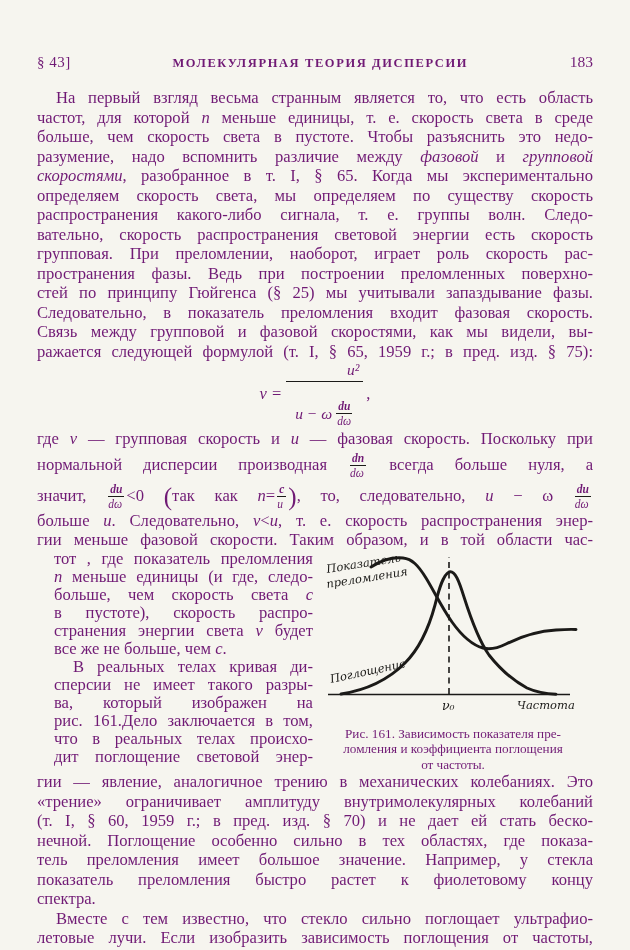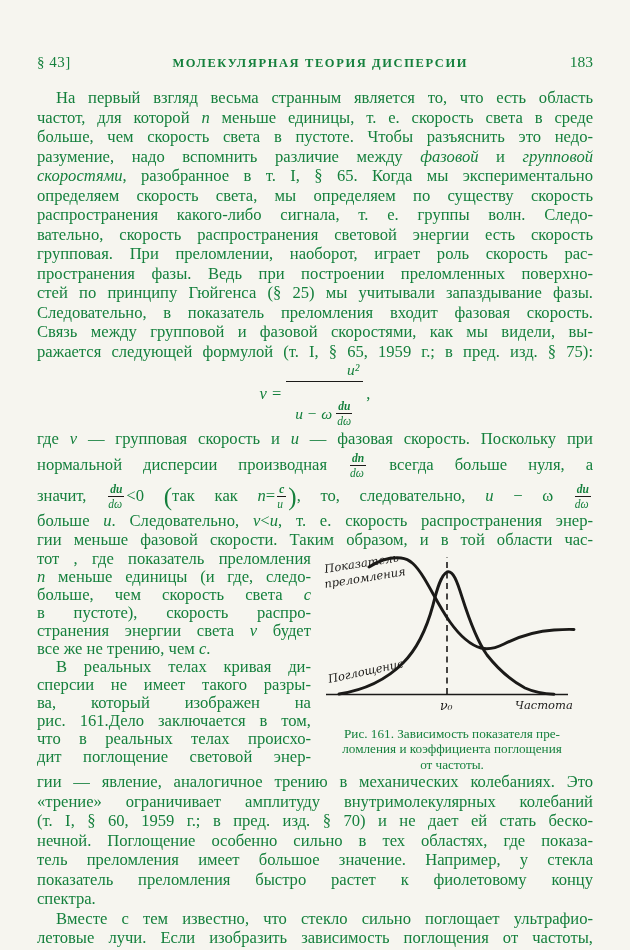--- a/index.html
+++ b/index.html
@@ -2,21 +2,21 @@
 <html lang="ru"><head>
 <meta charset="utf-8">
 <style>
   html,body{margin:0;padding:0;}
   body{background:#e9e8e3;}
   .page{
     position:relative;
     width:630px;height:950px;
     margin:0 auto;
     background:#f6f5ef;
-    color:#15803d;
+    color:#701a75;
     font-family:"Liberation Serif","DejaVu Serif",serif;
     box-sizing:border-box;
     padding:40px 37px 0 37px;
     overflow:hidden;
   }
   
   .phead{
     display:flex;justify-content:space-between;align-items:baseline;
     margin-bottom:17px;
   }
@@ -56,21 +56,21 @@
   .bf-num{font-style:italic;font-size:15.5px;padding:0 4px 2px;}
   .bf-den{
     display:inline-flex;align-items:center;
     border-top:1.3px solid #1b1a18;padding:18px 9px 0 9px;
     font-style:italic;font-size:15.5px;
   }
   .bf-den .frac{margin-left:4px;}
   .trail{margin-left:3px;align-self:center;}
   
   .split{display:flex;}
-  .colL{width:274px;}
+  .colL{width:274px;margin-left:17px;}
   .colL .tl{line-height:18px;}
   .colR{width:282px;margin-left:auto;padding-top:1px;}
   .figsvg{display:block;margin-left:12px;}
   .caption{margin-top:9px;}
   .caption .tl{
     font-size:13.2px;line-height:15.5px;
     text-align:center;text-align-last:center;
   }
   svg text{
     font-family:"DejaVu Serif","Liberation Serif",serif;
@@ -129,21 +129,21 @@
       <div class="tl"><span>гии меньше фазовой скорости. Таким образом, и в той области час-</span></div>
     </div>
 
   <div class="split">
     <div class="colL">
         <div class="tl"><span>тот , где показатель преломления</span></div>
         <div class="tl"><span class="it">n</span><span> меньше единицы (и где, следо-</span></div>
         <div class="tl"><span>больше, чем скорость света </span><span class="it">c</span></div>
         <div class="tl"><span>в пустоте), скорость распро-</span></div>
         <div class="tl"><span>странения энергии света </span><span class="it">v</span><span> будет</span></div>
-        <div class="tl end"><span>все же не трению, чем </span><span class="it">c</span><span>.</span></div>
+        <div class="tl end"><span>все же не больше, чем </span><span class="it">c</span><span>.</span></div>
         <div class="tl indent"><span>В реальных телах кривая ди-</span></div>
         <div class="tl"><span>сперсии не имеет такого разры-</span></div>
         <div class="tl"><span>ва, который изображен на</span></div>
         <div class="tl"><span>рис. 161.Дело заключается в том,</span></div>
         <div class="tl"><span>что в реальных телах происхо-</span></div>
         <div class="tl"><span>дит поглощение световой энер-</span></div>
       </div>
     <div class="colR">
       <svg class="figsvg" width="268" height="166" viewBox="0 0 268 166">
 

